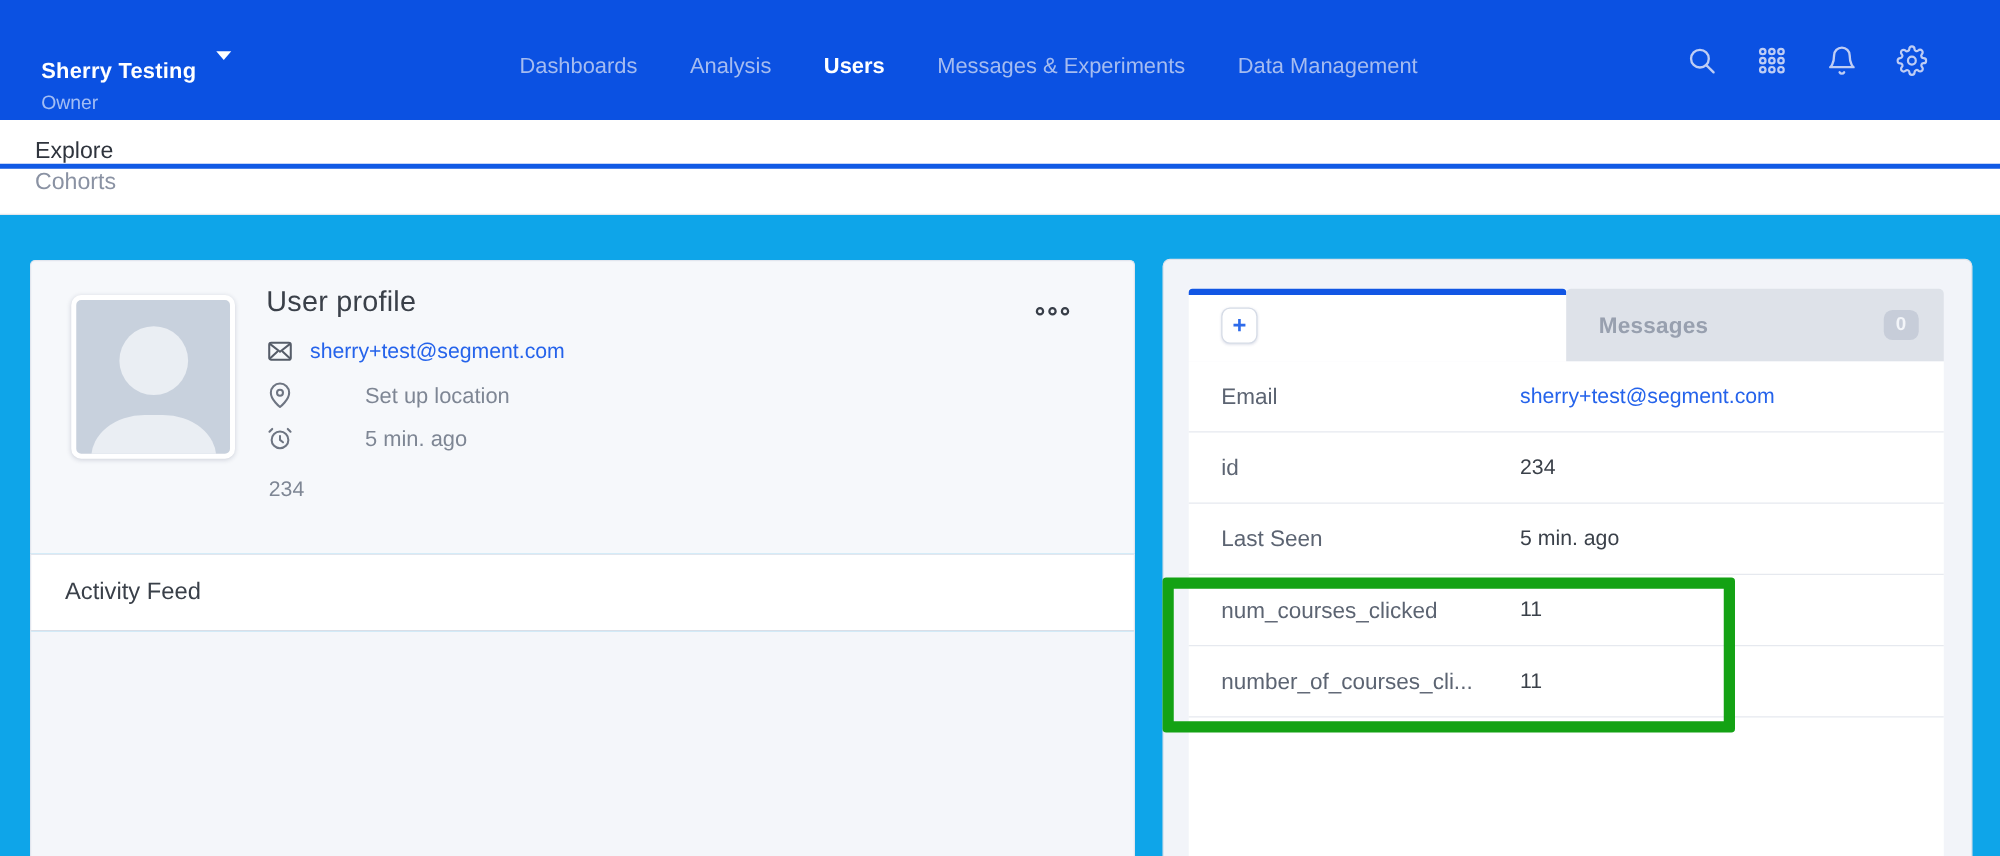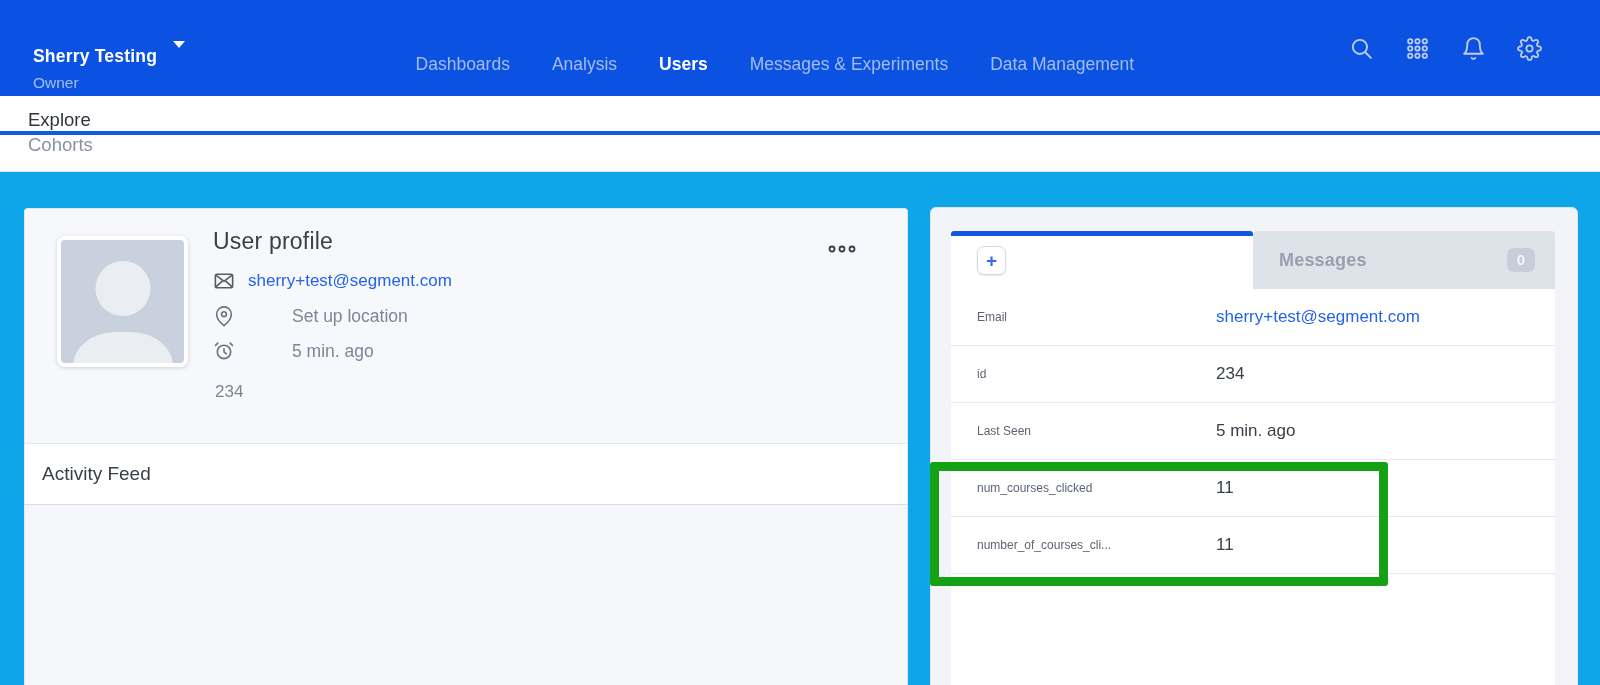--- a/index.html
+++ b/index.html
@@ -15,21 +15,21 @@
     position:relative; height:96px; background:#0B51E2;
     display:flex; align-items:center;
   }
   .account { position:absolute; left:33px; top:20px; cursor:pointer; }
   .account-top { display:flex; align-items:center; gap:16px; }
   .account-name { color:#FFFFFF; font-size:17.5px; font-weight:700; letter-spacing:.2px;margin-top:26px; }
   .caret { width:0; height:0; border-left:6px solid transparent; border-right:6px solid transparent; border-top:7px solid #FFFFFF; margin-top:2px; }
   .account-role { color:rgba(255,255,255,.62); font-size:15.5px; margin-top:7px; }
 
   .mainnav {
-    position:absolute; left:50%; top:16px; height:96px; transform:translateX(-53.5%);
+    position:absolute; left:50%; top:4px; height:96px; transform:translateX(-53.5%);
     display:flex; align-items:center; gap:42px; white-space:nowrap;
   }
   .nav-item { color:#A5BCF0; font-size:17.5px; font-weight:500; text-decoration:none; cursor:pointer; }
   .nav-item.active { color:#FFFFFF; font-weight:700;text-align:right; }
 
   .topbar-icons { position:absolute; right:58px; top:0; height:96px; display:flex; align-items:center; gap:30px; }
   .icon-btn { width:26px; height:26px; color:#BFCDF4; cursor:pointer; background:none; border:none; padding:0; display:flex; align-items:center; justify-content:center; }
   .icon-btn svg { width:25px; height:25px; }
 
   
@@ -67,21 +67,21 @@
   .email-link { color:#2563EB; font-size:17px; text-decoration:none; cursor:pointer; }
   .muted-text { color:#7E8694; font-size:17.5px; cursor:pointer;margin-left:44px; }
   .muted-text.static { cursor:default; }
   .user-id { position:absolute; left:190px; top:173px; color:#7E8694; font-size:17px; }
   .kebab { position:absolute; right:50px; top:32px; width:30px; height:16px; color:#383E48; cursor:pointer; display:flex; align-items:center; }
   .kebab svg { width:30px; height:12px; }
 
   .activity-row {
     height:62px; background:#FFFFFF;
     border:1px solid #E2E6EE; border-bottom:1px solid #D9DEE7;
-    display:flex; align-items:center; padding-left:17px;
+    display:flex; align-items:center; padding-left:27px;
     font-size:19px; color:#3A4049;
   }
   .feed-body { height:220px; background:#F4F6FA; border-left:1px solid #E2E6EE; border-right:1px solid #E2E6EE; }
 
   
   .props-card {
     position:absolute; left:930px; top:35px; width:648px; height:520px;
     background:#F2F4F9; border:1px solid #DFE3EA; border-radius:6px;
     padding:23px 0 0 20px;
   }
@@ -97,21 +97,21 @@
     color:#2E6BEA; font-size:19px; font-weight:700; line-height:1; cursor:pointer;
     display:flex; align-items:center; justify-content:center;
     box-shadow:0 1px 2px rgba(40,60,120,.14); font-family:inherit;
   }
   .count-badge {
     background:#C7CDD9; color:#F3F5F9; border-radius:7px;
     padding:3px 10px 4px; font-size:15px; font-weight:700;
   }
   .ptable { width:604px; height:440px; background:#FFFFFF; }
   .prow { height:57px; display:flex; align-items:center; border-bottom:1px solid #E6E9EF; padding-left:26px; }
-  .plabel { width:239px; flex:0 0 239px; color:#5C6472; font-size:12px; }
+  .plabel { width:239px; flex:0 0 239px; color:#5C6472; font-size:18px; }
   .pvalue { color:#3A4049; font-size:17px; }
   .pvalue.link { color:#2563EB; cursor:pointer; }
 
   
   .green-box {
     position:absolute; left:930px; top:290px; width:458px; height:124px;
     border:9px solid #14A214; border-radius:3px; z-index:5; pointer-events:none;
   }
 </style>
 </head>

